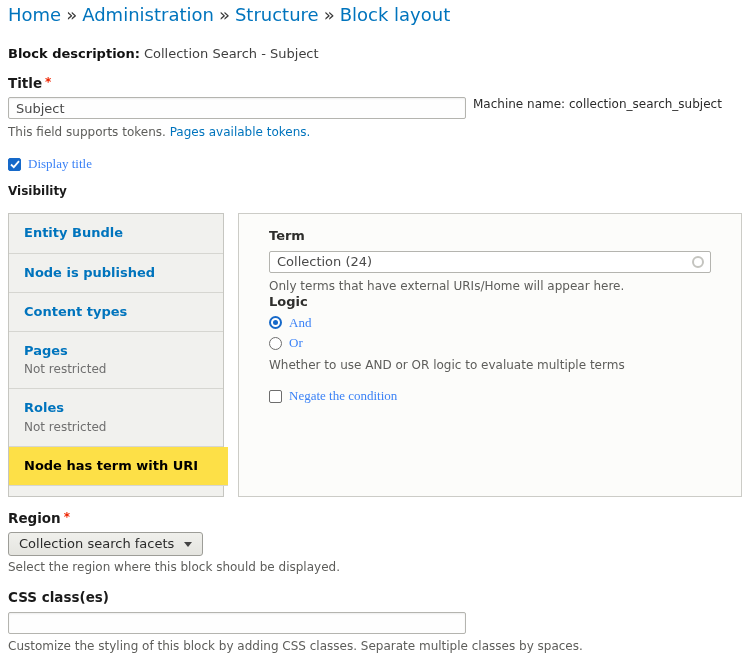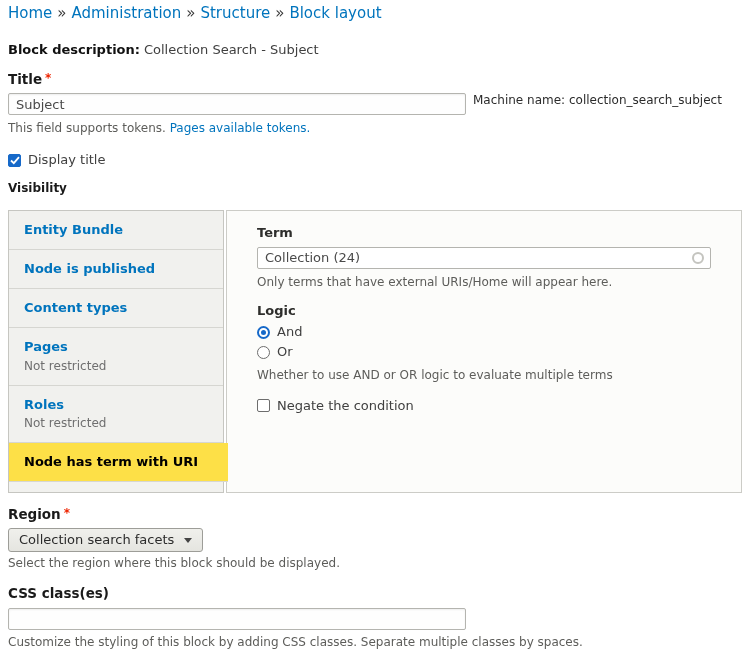--- a/index.html
+++ b/index.html
@@ -7,21 +7,21 @@
   body {
     width:745px; height:664px; overflow:hidden;
     background:#fff; color:#232323;
     font-family:"DejaVu Sans","Liberation Sans",sans-serif;
     font-size:13px; line-height:1.25;
   }
   a { text-decoration:none; }
   .page { padding:4px 0 0 8px; }
 
   
-  .breadcrumb { font-size:15px; }
+  .breadcrumb { font-size:18px; }
   .breadcrumb a { color:#0074bd; }
   .crumb-sep { color:#3a3a3a; margin:0 5px; }
 
   
   .block-desc { margin-top:19px; }
   .block-desc .lbl { font-weight:bold; color:#111; }
   .block-desc .val { color:#3f3f3f; margin-left:4px; }
 
   
   .form-label { font-weight:bold; color:#1a1a1a; font-size:13.5px; }
@@ -51,31 +51,31 @@
   .checkbox.checked { background:#1669c9; border-color:#1669c9; }
   .checkbox svg { display:block; }
   .radio {
     width:13px; height:13px; border:1px solid #6d6d6d; border-radius:50%;
     background:#fff; display:inline-flex; align-items:center; justify-content:center;
     flex:0 0 auto;
   }
   .radio.checked { border:2px solid #1669c9; }
   .radio .dot { width:5px; height:5px; border-radius:50%; background:#1669c9; display:none; }
   .radio.checked .dot { display:block; }
-  .ctrl-label { margin-left:7px; color:#404040; }
+  .ctrl-label { margin-left:7px; color:#3b82f6;font-family:Liberation Serif, serif; }
 
   .display-title-row { margin-top:16px; }
 
   
   .visibility-h { margin-top:12px; font-weight:bold; font-size:12px; color:#1a1a1a; }
 
   .vtabs { display:flex; align-items:stretch; margin-top:14px; margin-right:3px; }
   .vtabs-menu {
     width:216px; flex:0 0 216px; display:flex; flex-direction:column;
-    border:1px solid #c6c6c1; background:#f1f1ee; margin-right:2px;
+    border:1px solid #c6c6c1; background:#f1f1ee; margin-right:14px;
   }
   .vtab {
     background:#f1f1ee; padding:11px 15px; border-bottom:1px solid #d6d6d1;
     cursor:pointer;
   }
   .vtab-title { color:#0074bd; font-weight:bold; font-size:13px; }
   .vtab-summary { color:#6f6f6f; font-size:12px; margin-top:3px; }
   .vtab.selected {
     background:#fde047; position:relative; z-index:3; margin-right:-5px;
   }
@@ -90,21 +90,21 @@
   .term-wrap { position:relative; margin-top:6px; }
   input.term {
     width:100%; height:22px; border:1px solid #b4b4af; border-radius:2px;
     background:#fff; color:#4a4a4a; padding:0 26px 0 7px; font:inherit; font-size:13px;
   }
   .ac-circle {
     position:absolute; right:7px; top:50%; transform:translateY(-50%);
     width:12px; height:12px; border:2px solid #c4c4bf; border-radius:50%;
   }
   .pane-help { margin-top:6px; }
-  .logic-group { margin-top:13px; }
+  .logic-group { }
   .logic-options { margin-top:5px; }
   .logic-options .ctrl-row + .ctrl-row { margin-top:4px; }
   .logic-help { margin-top:7px; }
   .negate-row { margin-top:15px; }
 
   
   .region-item { margin-top:13px; }
   .select {
     margin-top:5px; display:inline-flex; align-items:center;
     height:24px; padding:0 10px; background:linear-gradient(#f0f0ec,#e5e5e0);

